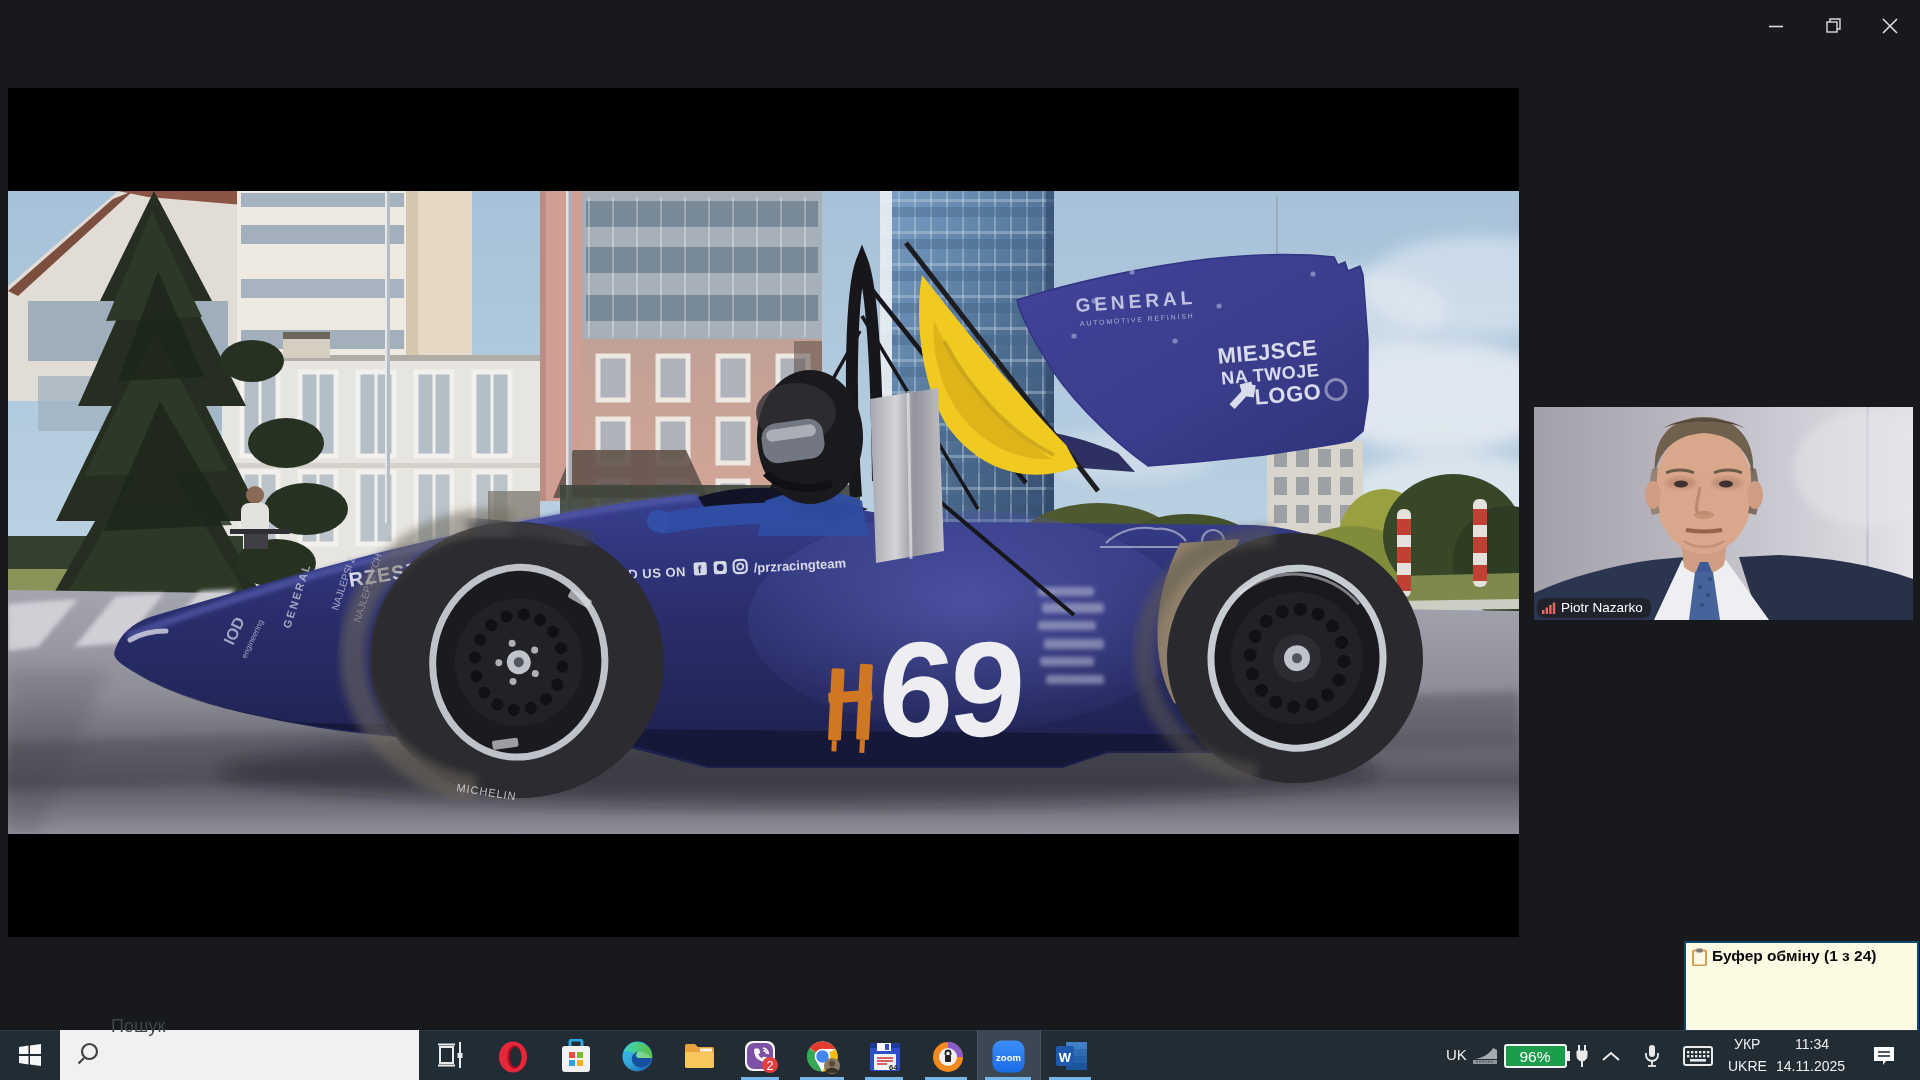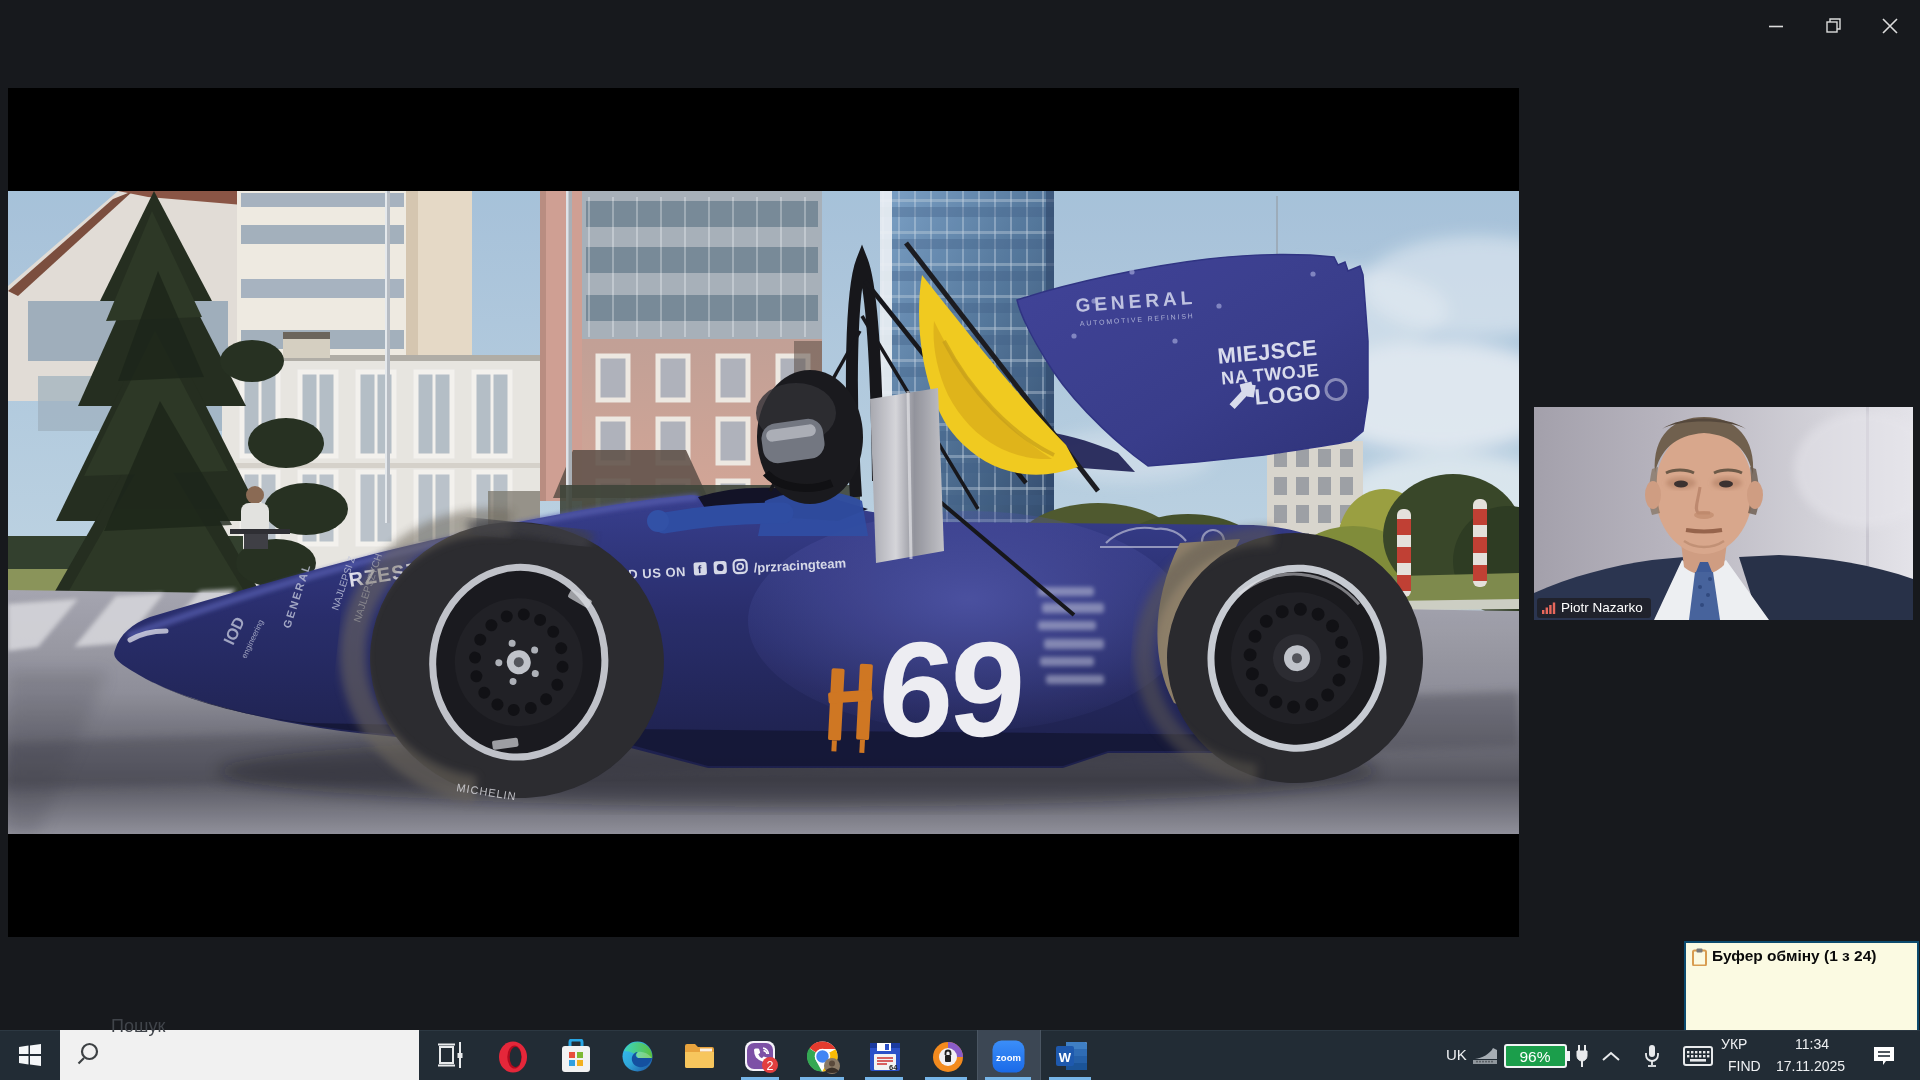--- a/index.html
+++ b/index.html
@@ -482,21 +482,21 @@
       <path d="M 180,66 C 188,62 200,62 208,66" stroke="#6d5a48" stroke-width="3" fill="none"></path>
       <ellipse cx="147" cy="77" rx="7" ry="3.4" fill="#3c3230"></ellipse>
       <ellipse cx="192" cy="77" rx="7" ry="3.4" fill="#3c3230"></ellipse>
       <path d="M 166,80 C 164,94 160,102 164,106 L 176,106" stroke="#b8846a" stroke-width="3" fill="none" opacity="0.85"></path>
       <ellipse cx="170" cy="108" rx="10" ry="4" fill="#c08a6c" opacity="0.7"></ellipse>
       <path d="M 152,123 C 164,125 176,125 188,123" stroke="#96644c" stroke-width="4" fill="none"></path>
       <path d="M 150,134 C 162,142 178,142 190,134" stroke="#b8886c" stroke-width="2.5" fill="none" opacity="0.7"></path>
 <ellipse cx="119" cy="88" rx="8" ry="14" fill="#cf9d82"></ellipse>
       <ellipse cx="221" cy="88" rx="8" ry="14" fill="#cf9d82"></ellipse>
 </svg>
-<div class="ab" style="left:3px;top:191px;height:20px;background:rgba(28,28,30,0.72);border-radius:3px;color:#fff;font-size:13.5px;line-height:20px;padding:0 8px 0 24px">Piotr Nazarko</div>
+<div class="ab" style="left:3px;top:191px;height:20px;background:rgba(28,28,30,0.72);border-radius:8px;color:#fff;font-size:13.5px;line-height:20px;padding:0 8px 0 24px">Piotr Nazarko</div>
 <svg class="ab" style="left:8px;top:195px" width="14" height="12" viewBox="0 0 14 12">
 <g fill="#e8685c">
         <rect x="0" y="8" width="2.4" height="4"></rect>
         <rect x="3.6" y="5.5" width="2.4" height="6.5"></rect>
         <rect x="7.2" y="3" width="2.4" height="9"></rect>
         <rect x="10.8" y="0.5" width="2.4" height="11.5"></rect>
       </g>
     </svg>
 </div>
 <div class="ab" style="left:1684px;top:941px;width:231px;height:88px;background:#fbfae2;border:2px solid #0c4a6e;color:#0a0a0a">
@@ -675,23 +675,23 @@
         <rect x="24" y="5" width="2.4" height="2.4"></rect>
 <rect x="4" y="9" width="2.4" height="2.4"></rect>
         <rect x="8" y="9" width="2.4" height="2.4"></rect>
         <rect x="12" y="9" width="2.4" height="2.4"></rect>
         <rect x="16" y="9" width="2.4" height="2.4"></rect>
         <rect x="20" y="9" width="2.4" height="2.4"></rect>
         <rect x="24" y="9" width="2.4" height="2.4"></rect>
 <rect x="7" y="13" width="16" height="2.6"></rect>
       </g>
     </svg>
-<span class="ab" style="left:281px;top:6px">УКР</span>
-<span class="ab" style="left:288px;top:28px">FIND</span>
+<span class="ab" style="left:294px;top:6px">УКР</span>
+<span class="ab" style="left:288px;top:28px">UKRE</span>
 <span class="ab" style="left:355px;top:6px">11:34</span>
-<span class="ab" style="left:336px;top:28px">17.11.2025</span>
+<span class="ab" style="left:336px;top:28px">14.11.2025</span>
 <svg class="ab" style="left:432px;top:14px" width="24" height="24" viewBox="0 0 24 24">
 <path d="M 2,3 L 22,3 L 22,17 L 14,17 L 11,21 L 11,17 L 2,17 Z" fill="#fff"></path>
 <g stroke="#222c35" stroke-width="1.6">
         <line x1="6" y1="8" x2="18" y2="8"></line>
         <line x1="6" y1="12" x2="18" y2="12"></line>
       </g>
     </svg>
 </div>
 </body></html>

